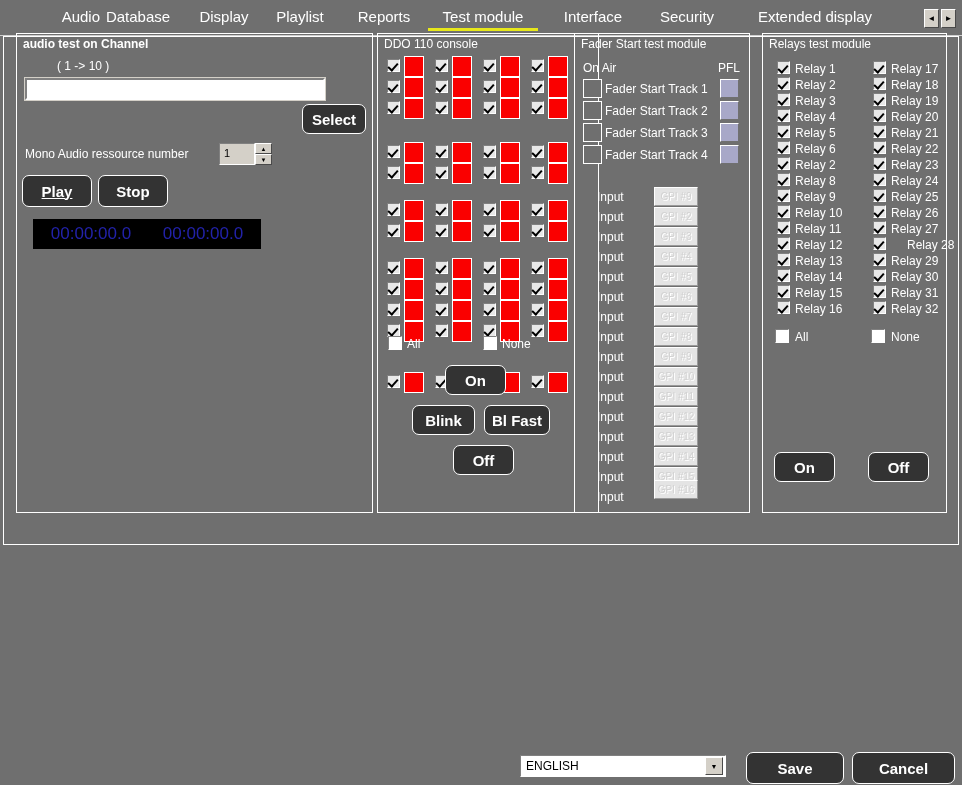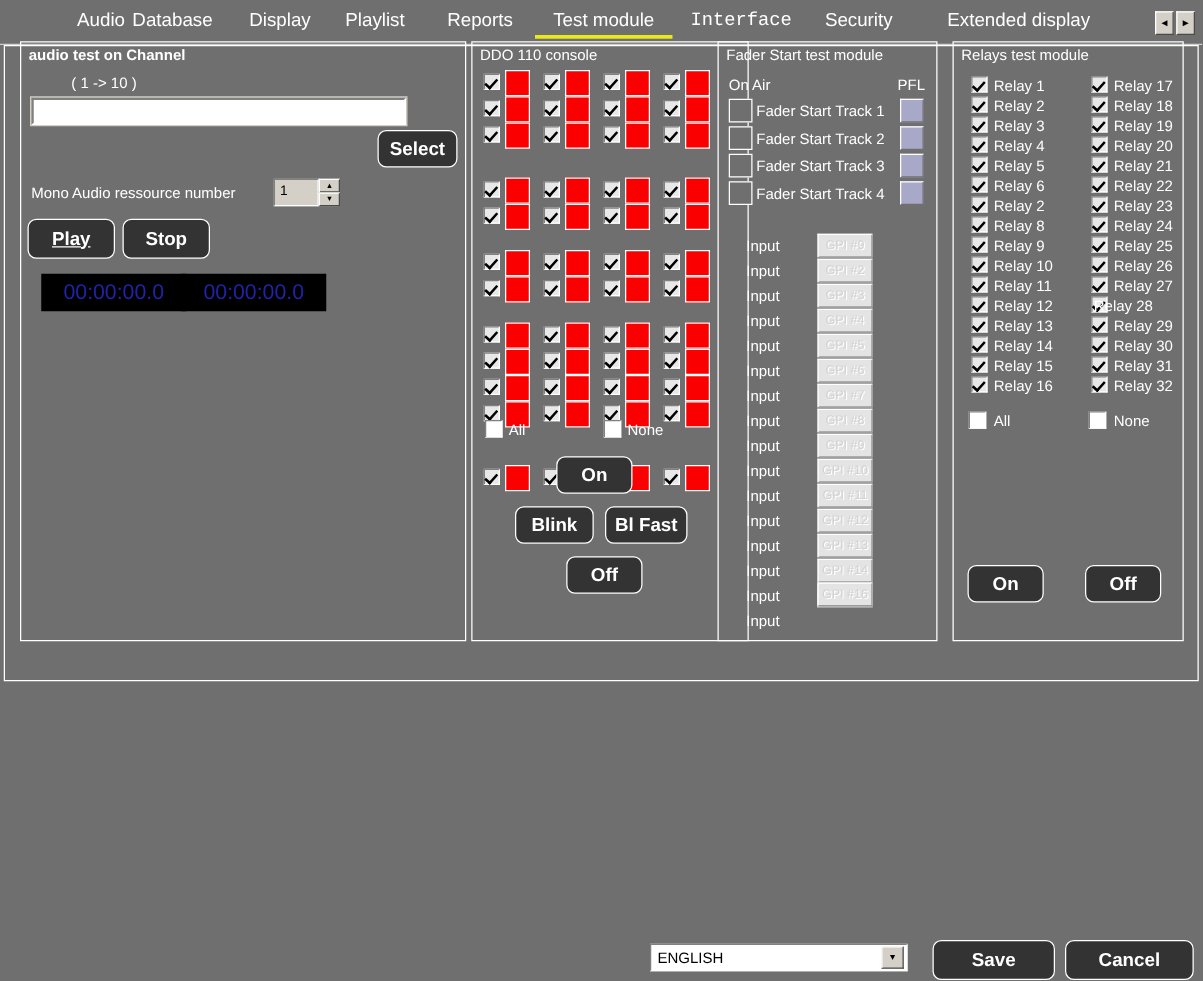--- a/index.html
+++ b/index.html
@@ -191,21 +191,21 @@
 <body>
 
 <div id="tabbar">
   <div id="tabs-host">
       <div class="tab" style="left: 20px; width: 80px; text-align: right;">Audio</div>
       <div class="tab" style="left: 92px; width: 92px;">Database</div>
       <div class="tab" style="left: 184px; width: 80px;">Display</div>
       <div class="tab" style="left: 260px; width: 80px;">Playlist</div>
       <div class="tab" style="left: 344px; width: 80px;">Reports</div>
       <div class="tab active" style="left: 428px; width: 110px;">Test module</div>
-      <div class="tab" style="left: 550px; width: 86px; font-family: Liberation Mono, monospace;">Interface</div>
+      <div class="tab" style="left: 550px; width: 86px;">Interface</div>
       <div class="tab" style="left: 644px; width: 86px;">Security</div>
       <div class="tab" style="left: 742px; width: 146px;">Extended display</div>
     </div>
   <div id="navbtns">
     <div class="navbtn">◄</div>
     <div class="navbtn">►</div>
   </div>
 </div>
 
 <div id="outerframe"></div>
@@ -391,21 +391,21 @@
       <div class="gpibtn" style="left: 79px; top: 353px;">GPI #11</div>
       <div class="lbl" style="left: 22px; top: 376px;">Input</div>
       <div class="gpibtn" style="left: 79px; top: 373px;">GPI #12</div>
       <div class="lbl" style="left: 22px; top: 396px;">Input</div>
       <div class="gpibtn" style="left: 79px; top: 393px;">GPI #13</div>
       <div class="lbl" style="left: 22px; top: 416px;">Input</div>
       <div class="gpibtn" style="left: 79px; top: 413px;">GPI #14</div>
       <div class="lbl" style="left: 22px; top: 436px;">Input</div>
       <div class="gpibtn" style="left: 79px; top: 433px;">GPI #15</div>
       <div class="lbl" style="left: 22px; top: 456px;">Input</div>
-      <div class="gpibtn" style="left: 79px; top: 432px;">GPI #16</div>
+      <div class="gpibtn" style="left: 79px; top: 446px;">GPI #16</div>
     </div>
 </div>
 
 <div class="panel" style="left:762px; top:33px; width:185px; height:480px;">
   <div class="panel-title">Relays test module</div>
 
   <div id="relay-host" style="position:absolute; left:0; top:0; width:100%; height:100%;">
       <div class="cbx checked" style="left: 14px; top: 27px;"></div>
       <div class="lbl" style="left: 32px; top: 28px;">Relay 1</div>
       <div class="cbx checked" style="left: 14px; top: 43px;"></div>
@@ -454,21 +454,21 @@
       <div class="lbl" style="left: 128px; top: 124px;">Relay 23</div>
       <div class="cbx checked" style="left: 110px; top: 139px;"></div>
       <div class="lbl" style="left: 128px; top: 140px;">Relay 24</div>
       <div class="cbx checked" style="left: 110px; top: 155px;"></div>
       <div class="lbl" style="left: 128px; top: 156px;">Relay 25</div>
       <div class="cbx checked" style="left: 110px; top: 171px;"></div>
       <div class="lbl" style="left: 128px; top: 172px;">Relay 26</div>
       <div class="cbx checked" style="left: 110px; top: 187px;"></div>
       <div class="lbl" style="left: 128px; top: 188px;">Relay 27</div>
       <div class="cbx checked" style="left: 110px; top: 203px;"></div>
-      <div class="lbl" style="left: 112px; top: 204px;">Relay 28</div>
+      <div class="lbl" style="left: 144px; top: 204px;">Relay 28</div>
       <div class="cbx checked" style="left: 110px; top: 219px;"></div>
       <div class="lbl" style="left: 128px; top: 220px;">Relay 29</div>
       <div class="cbx checked" style="left: 110px; top: 235px;"></div>
       <div class="lbl" style="left: 128px; top: 236px;">Relay 30</div>
       <div class="cbx checked" style="left: 110px; top: 251px;"></div>
       <div class="lbl" style="left: 128px; top: 252px;">Relay 31</div>
       <div class="cbx checked" style="left: 110px; top: 267px;"></div>
       <div class="lbl" style="left: 128px; top: 268px;">Relay 32</div>
     </div>
 

